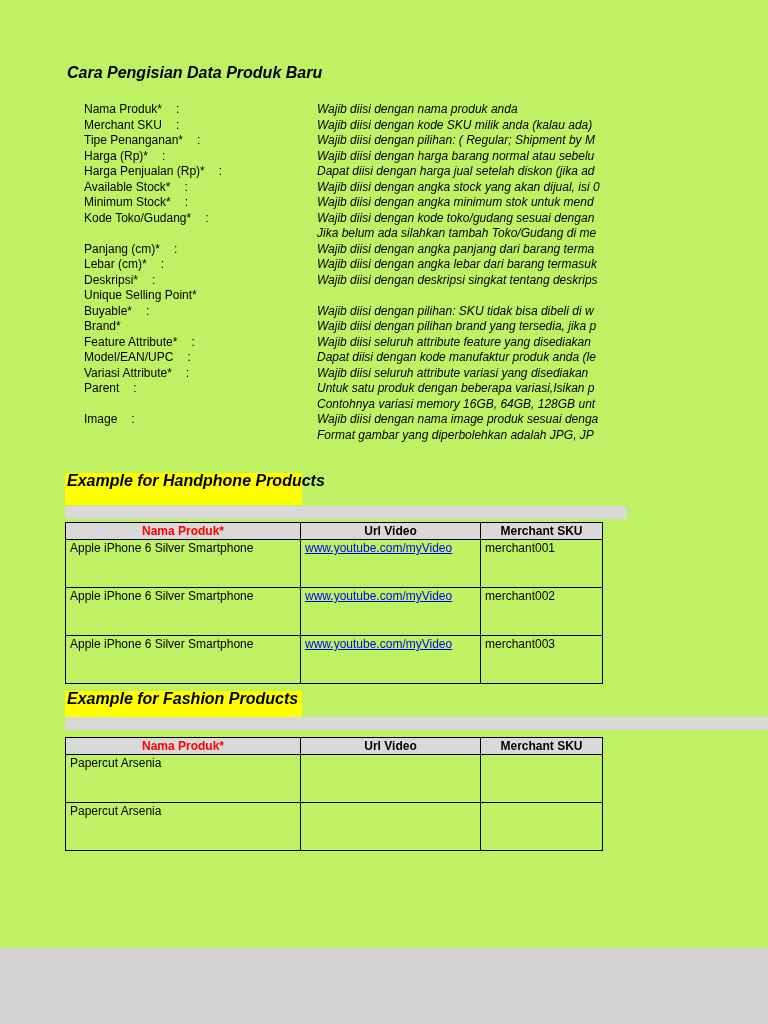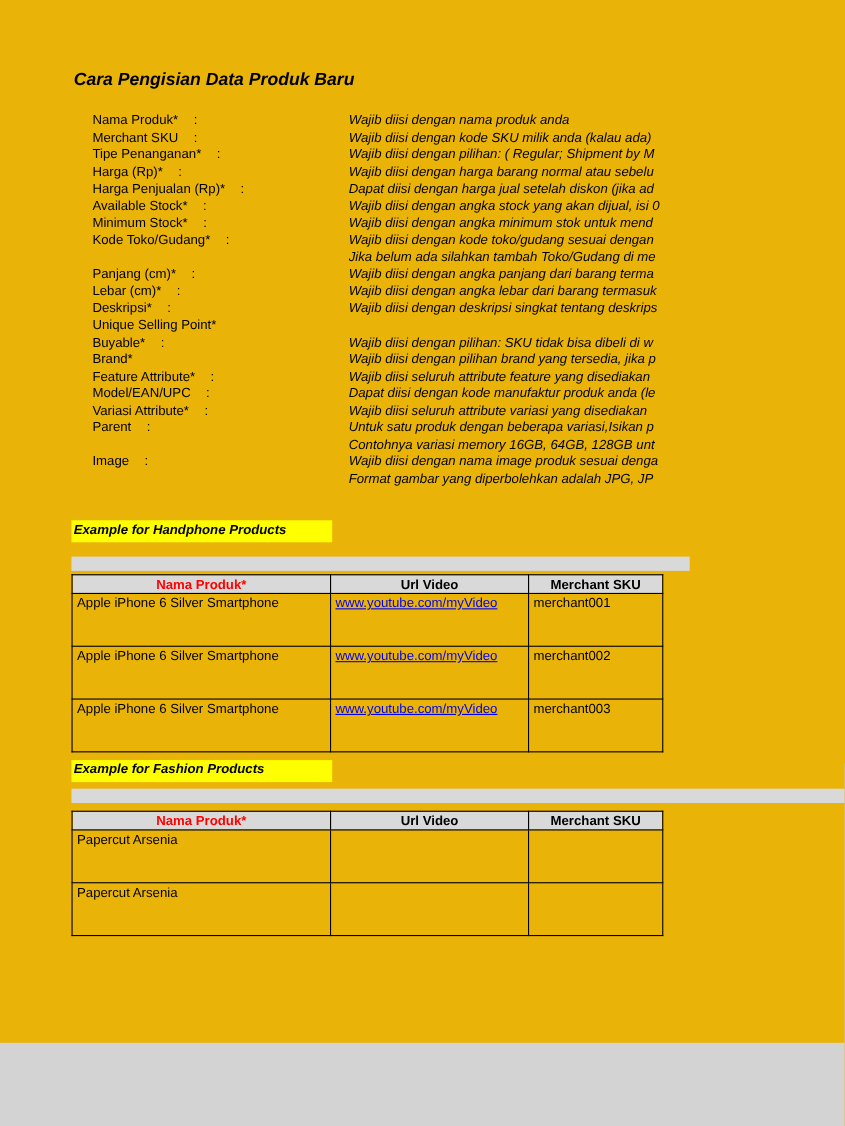--- a/index.html
+++ b/index.html
@@ -1,36 +1,36 @@
 <!DOCTYPE html>
 <html><head>
 <meta charset="utf-8">
 <style>
   html,body { margin:0; padding:0; background:#d3d3d3; }
   .canvas {
     position:relative; width:768px; height:1024px;
-    background:#eab308; overflow:hidden;
+    background:#bef264; overflow:hidden;
     font-family:"Liberation Sans", sans-serif; color:#000;
   }
   .doc-title {
     position:absolute; top:64px; left:67px;
     font-size:16px; font-weight:bold; font-style:italic;
     white-space:nowrap;
   }
   .fields { position:absolute; top:102px; left:84px; width:701px; }
   .frow { position:relative; height:15.5px; line-height:15.5px; font-size:12px; white-space:nowrap; }
   .flabel { display:inline-block; }
   .fcolon { display:inline-block; margin-left:14px; }
   .fdesc {
     position:absolute; left:233px; top:0; width:328px;
     overflow:hidden; white-space:nowrap; display:inline-block;font-style:italic;
   }
   .hl {
-    position:absolute; left:65px; width:235px; height:20px; line-height:16px;
-    background:#ffff00; font-weight:bold; font-style:italic; font-size:12px;
+    position:absolute; left:65px; width:235px; height:32px; line-height:16px;
+    background:#ffff00; font-weight:bold; font-style:italic; font-size:16px;
     padding-left:2px; white-space:nowrap;
   }
   #heading1 { top:473px; }
   #heading2 { top:691px; }
   .band { position:absolute; background:#d9d9d9; height:13px; }
   #band1 { top:506px; left:65px; width:562px; }
   #band2 { top:717px; left:65px; width:703px; }
   .extable {
     position:absolute; left:65px; width:537px;
     border-collapse:collapse; table-layout:fixed;

